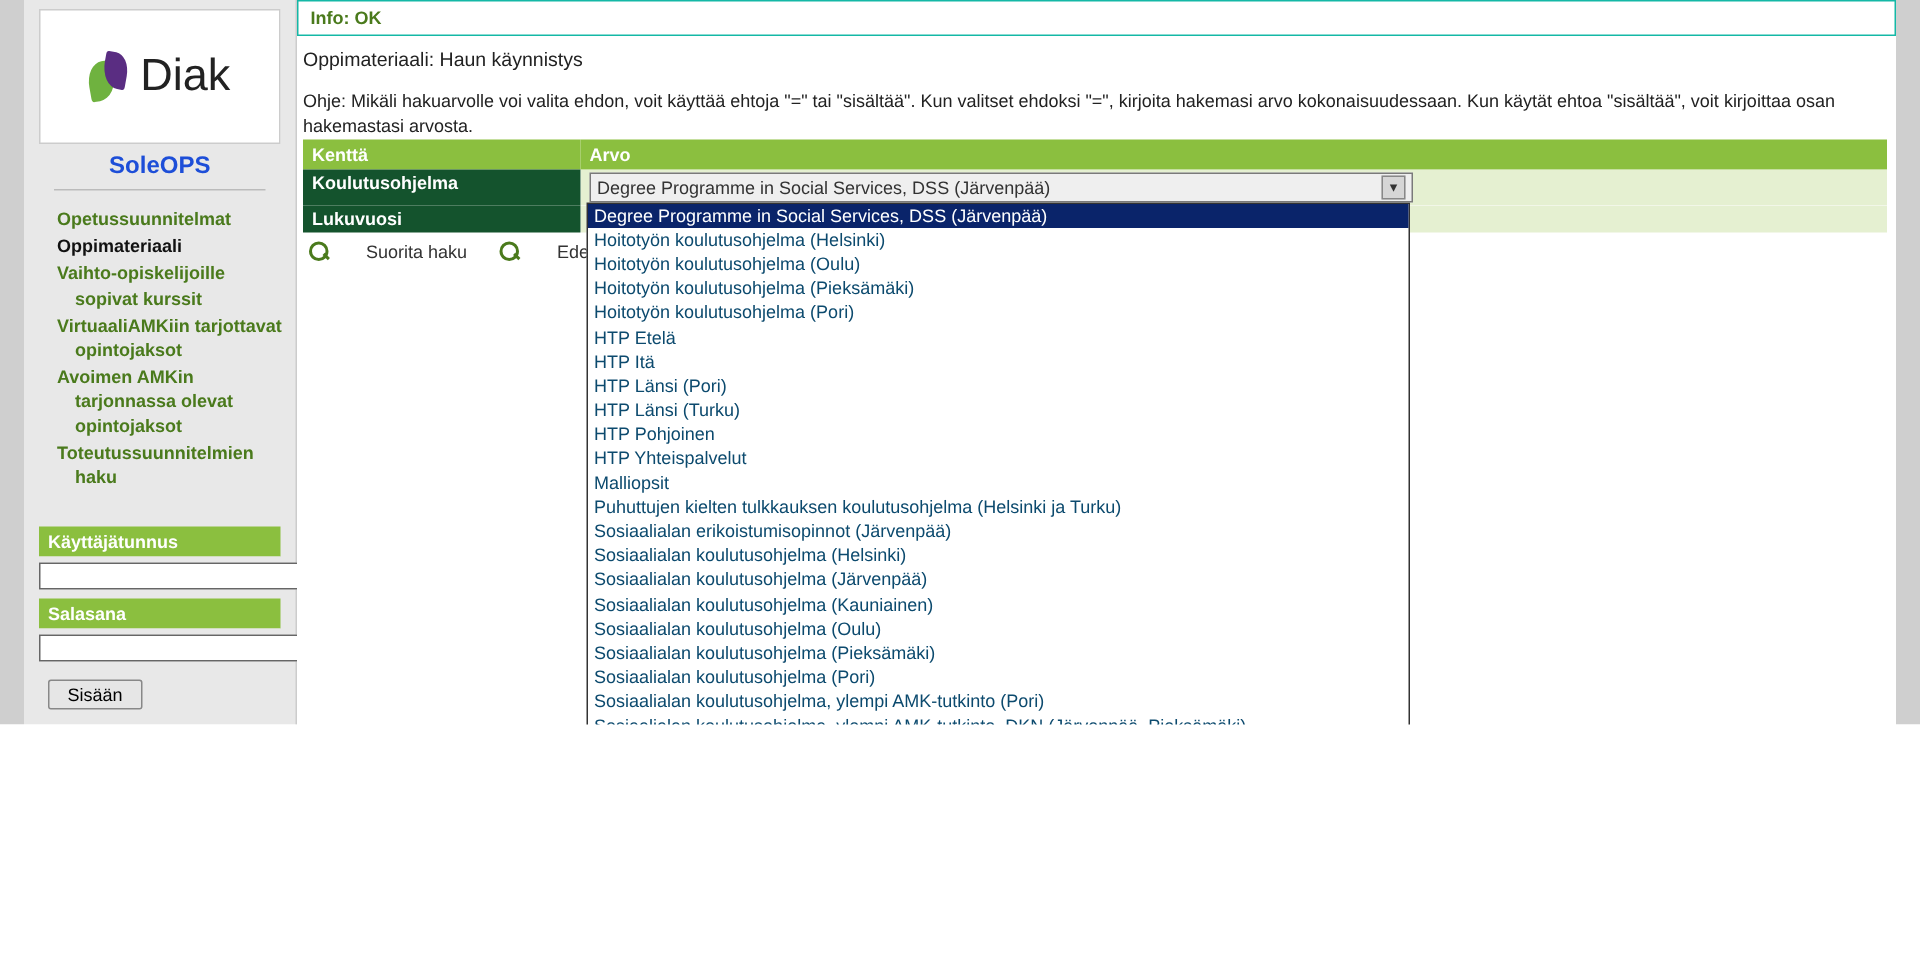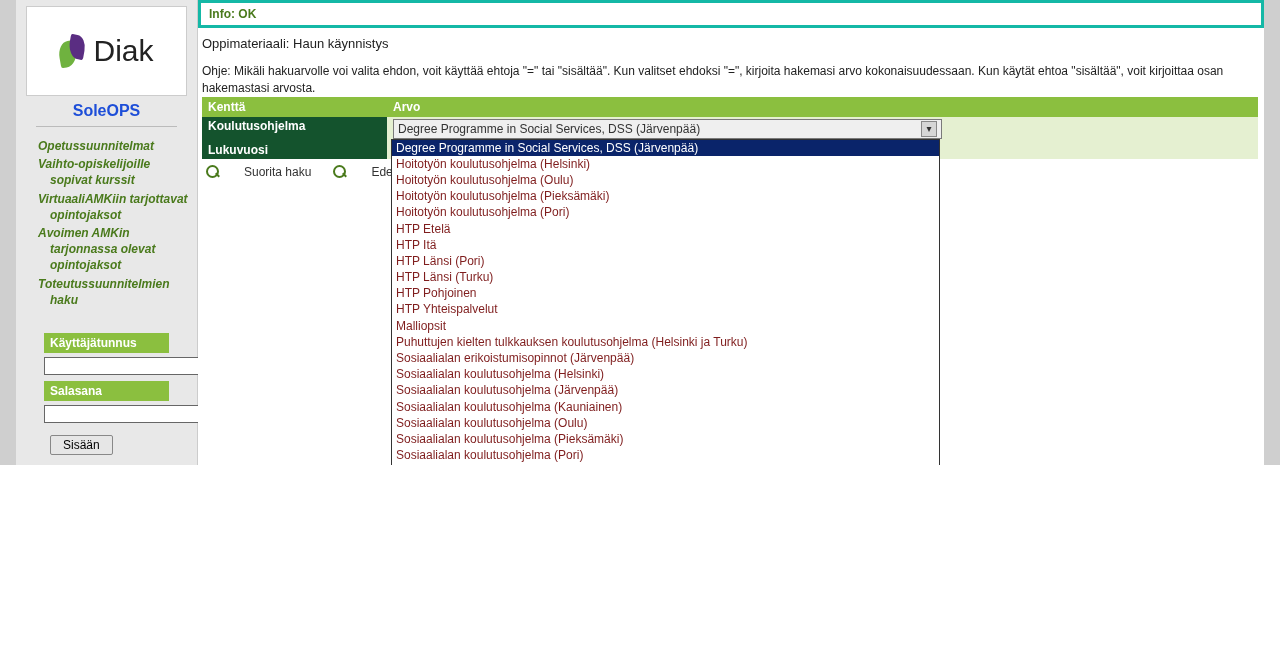--- a/index.html
+++ b/index.html
@@ -9,42 +9,42 @@
   .right-gutter { width: 16px; background: #cfcfcf; }
   .sidebar { width: 182px; background: #e8e8e8; padding: 0 0 10px 0; border-right: 1px solid #ccc; }
   .logo-box { background: #fff; margin: 6px 10px; padding: 18px 8px; border: 1px solid #ccc; display: flex; align-items: center; justify-content: center; height: 90px; }
   .logo-text { font-size: 30px; font-weight: normal; color: #222; display: flex; align-items: center; }
   .leaf { display:inline-block; width:30px; height:40px; position:relative; margin-right:4px; }
   .leaf:before { content:""; position:absolute; left:0; top:10px; width:18px; height:26px; background:#6fb23f; border-radius: 60% 10% 70% 10%; transform: rotate(-10deg); }
   .leaf:after { content:""; position:absolute; left:10px; top:4px; width:16px; height:24px; background:#5a2d82; border-radius: 10% 60% 10% 70%; transform: rotate(10deg); }
   .soleops { text-align: center; font-weight: bold; font-size: 16px; color: #1d4ed8; margin: 6px 0 4px; }
   .divider-line { height: 1px; background: #bbb; margin: 6px 20px 10px; }
   .nav { padding: 0 6px 4px 22px; }
-  .nav a { display: block; color: #4a7a1c; font-weight: bold; text-decoration: none; line-height: 1.35; padding: 1px 0; font-style: italic; }
+  .nav a { display: block; color: #4a7a1c; font-weight: bold; text-decoration: none; line-height: 1.35; padding: 1px 0; }
   .nav a.active { color: #111; }
   .nav a.sub { text-indent: -12px; padding-left: 12px; }
-  .login-block { margin: 20px 28px 0; }
+  .login-block { margin: 20px 10px 0; }
   .login-label { background: #8bbf3f; color: #fff; font-weight: bold; padding: 3px 6px; font-size: 12px; }
   .login-input-wrap { background: #e8e8e8; padding: 4px 0 6px; }
   .login-input { width: 190px; border: 1px solid #666; background:#fff; height: 18px; font-size:12px; padding:1px 3px; }
   .login-btn { margin: 6px 0 0 6px; padding: 2px 12px; background:#e6e6e6; border:1px solid #888; border-radius:2px; font-size:12px; cursor:pointer; }
   .main { flex: 1; background: #fff; padding: 0 0 10px 0; }
-  .info-bar { border: 3px solid #14b8a6; margin: 0 0 8px 0; padding: 4px 8px; color: #4a7a1c; font-weight: bold; }
+  .info-bar { border: 1px solid #14b8a6; margin: 0 0 8px 0; padding: 4px 8px; color: #4a7a1c; font-weight: bold; }
   .content-pad { padding: 0 6px 0 4px; }
   .page-title { font-weight: normal; font-size: 13px; color:#222; margin: 4px 0 12px; }
   .ohje { color:#222; line-height:1.4; }
   table.search { border-collapse: collapse; width: 100%; }
   table.search th { background:#8bbf3f; color:#fff; text-align:left; padding: 3px 6px; font-weight:bold; font-size:12px; }
   table.search td { padding: 2px 6px; font-size:12px; vertical-align: top; }
   table.search td.lbl { background:#14532d; color:#fff; font-weight:bold; width: 185px; }
   table.search td.val { background:#e5f0d1; position: relative; }
   .select-box { width: 549px; border:1px solid #7a7a7a; background:#efefef; padding: 1px 4px; height:20px; display:flex; align-items:center; justify-content:space-between; font-size:12px; }
   .select-arrow { width:16px; height:16px; background:#d6d6d6; border:1px solid #888; display:flex; align-items:center; justify-content:center; font-size:10px; color:#333; }
   .dropdown-list { position:absolute; left:4px; top:22px; width:549px; background:#fff; border:1px solid #333; z-index:10; font-size:12px; line-height:1.35; }
-  .dropdown-list .opt { padding: 0 4px; white-space: nowrap; color:#7f1d1d; }
+  .dropdown-list .opt { padding: 0 4px; white-space: nowrap; color:#0c4a6e; }
   .dropdown-list .opt.selected { background:#0a246a; color:#fff; }
   .actions { margin-top: 6px; display:flex; gap: 22px; padding-left: 4px; }
   .action { display:flex; align-items:center; gap:24px; color:#333; font-size:12px; }
   .mag { display:inline-block; width:14px; height:14px; position:relative; }
   .mag:before { content:""; position:absolute; left:0; top:0; width:9px; height:9px; border:2px solid #4a7a1c; border-radius:50%; }
   .mag:after { content:""; position:absolute; left:9px; top:9px; width:5px; height:2px; background:#4a7a1c; transform: rotate(45deg); }
 </style>
 </head>
 <body>
 
@@ -56,20 +56,21 @@
       <span class="logo-text">
         <span class="leaf"></span>
         <span>Diak</span>
       </span>
     </div>
     <div class="soleops">SoleOPS</div>
     <div class="divider-line"></div>
 
     <nav class="nav">
       <a href="#">Opetussuunnitelmat</a>
+      <a href="#" class="active">Oppimateriaali</a>
       <a href="#" class="sub">Vaihto-opiskelijoille sopivat kurssit</a>
       <a href="#" class="sub">VirtuaaliAMKiin tarjottavat opintojaksot</a>
       <a href="#" class="sub">Avoimen AMKin tarjonnassa olevat opintojaksot</a>
       <a href="#" class="sub">Toteutussuunnitelmien haku</a>
     </nav>
 
     <div class="login-block">
       <div class="login-label">Käyttäjätunnus</div>
       <div class="login-input-wrap">
         <input class="login-input" type="text" style="">

